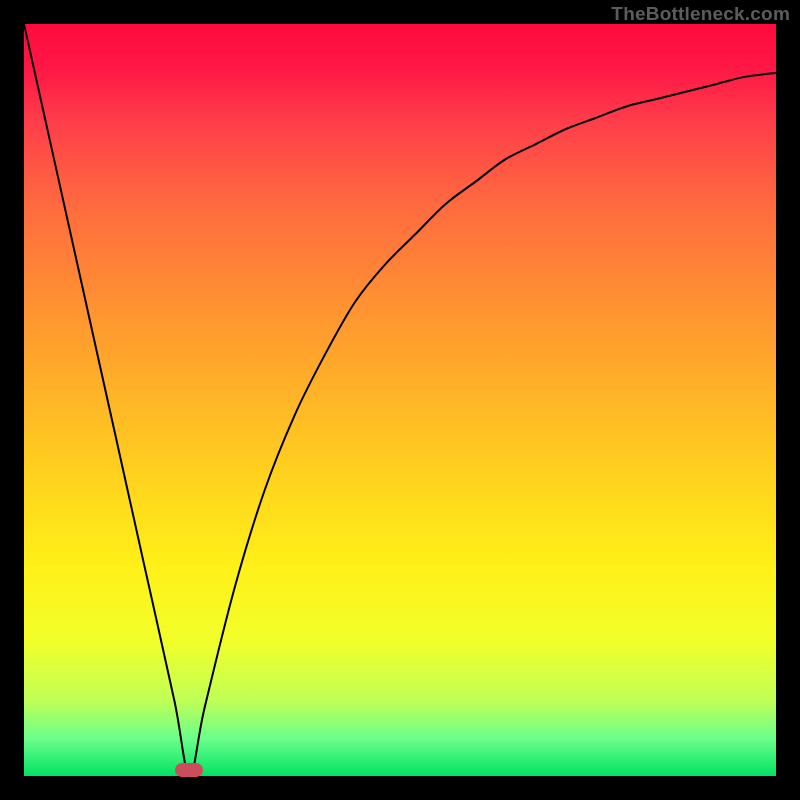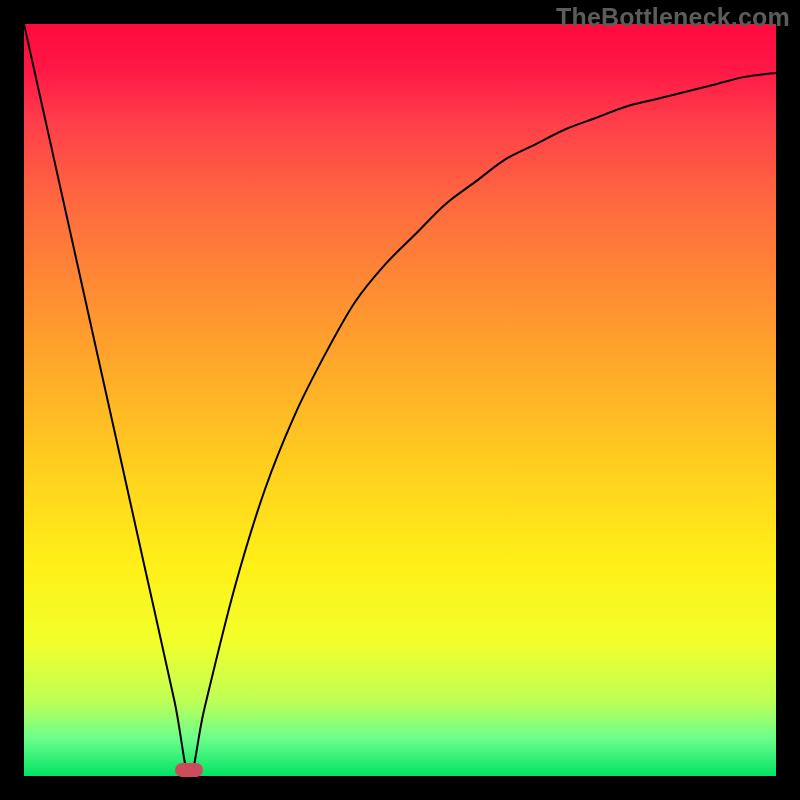--- a/index.html
+++ b/index.html
@@ -31,21 +31,21 @@
       #bfff56 90%,
       #6bff8b 95%,
       #02e264 100%
     );
   }
   .attribution {
     position: absolute;
     top: 3px;
     right: 10px;
     color: #5c5c5c;
-    font-size: 25px;
+    font-size: 19px;
     font-weight: 600;
     letter-spacing: 0.2px;
     user-select: none;
   }
   svg.curve {
     position: absolute;
     left: 0;
     top: 0;
     width: 752px;
     height: 752px;

